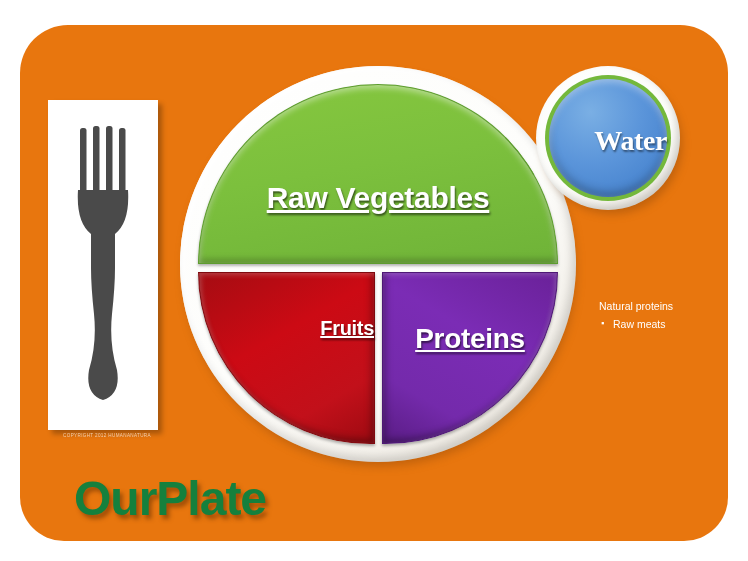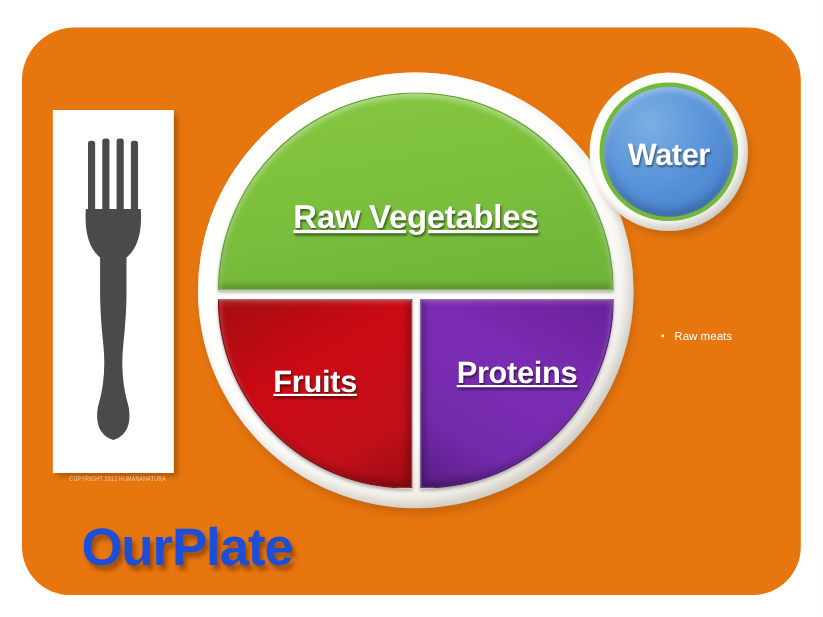--- a/index.html
+++ b/index.html
@@ -152,21 +152,21 @@
     text-align: center;
     color: #ffffff;
     font-weight: bold;
     font-family: "Liberation Sans", sans-serif;
     text-shadow: 1px 2px 2px rgba(0,0,0,0.55);
     pointer-events: none;
     letter-spacing: -0.3px;
     text-decoration: underline;
   }
   .seg-veg .seg-label { top: 96px; font-size: 30px; }
-  .seg-fruit .seg-label { top: 58px; font-size: 28px; }
+  .seg-fruit .seg-label { top: 44px; font-size: 20px; text-align: right; }
   .seg-protein .seg-label { top: 50px; font-size: 28px; text-align: center; }
 
   
   #water {
     position: absolute;
     left: 534px;
     top: 64px;
     width: 156px;
     height: 152px;
   }
@@ -199,25 +199,25 @@
     width: 118px; height: 118px;
     border-radius: 50%;
     background: radial-gradient(circle at 35% 28%, #7aafe4 0%, #5b95da 45%, #4a86d0 75%, #3b6fb4 100%);
     box-shadow: inset 0 3px 7px rgba(255,255,255,0.40),
                 inset 0 -5px 9px rgba(0,0,0,0.25);
   }
   .water-label {
     position: absolute;
     left: 0; top: 46px;
     width: 118px;
-    text-align: center;
+    text-align: right;
     color: #ffffff;
     font-weight: bold;
     font-size: 28px;
-    font-family: Liberation Sans, sans-serif;
+    font-family: Liberation Serif, serif;
     text-shadow: 1px 2px 2px rgba(0,0,0,0.45);
     letter-spacing: -0.4px;
   }
 
   
   #protein-note {
     position: absolute;
     left: 599px;
     top: 298px;
     width: 130px;
@@ -270,21 +270,21 @@
     font-weight: normal;
     font-size: 41px;
     color: #f7f4ef;
     text-shadow: 2px 3px 3px rgba(90,40,0,0.45);
     letter-spacing: -0.5px;
   }
   #product {
     font-family: "Liberation Sans", sans-serif;
     font-weight: bold;
     font-size: 48px;
-    color: #1d4ed8;
+    color: #15803d;
     text-shadow: 3px 4px 4px rgba(90,40,0,0.5);
     margin-left: 14px;
     letter-spacing: -1px;
   }
 </style>
 </head>
 <body>
 
 <div id="canvas">
 
@@ -321,20 +321,21 @@
   <div id="water">
     <div class="water-shadow"></div>
     <div class="water-rim"></div>
     <div class="water-green"></div>
     <div class="water-inner">
       <div class="water-label">Water</div>
     </div>
   </div>
 
   <div id="protein-note">
+    <div class="note-title">Natural proteins</div>
     <ul>
       <li>Raw meats</li>
     </ul>
   </div>
 
   <div id="wordmark">
     <span id="product">OurPlate</span>
   </div>
 
 </div>

